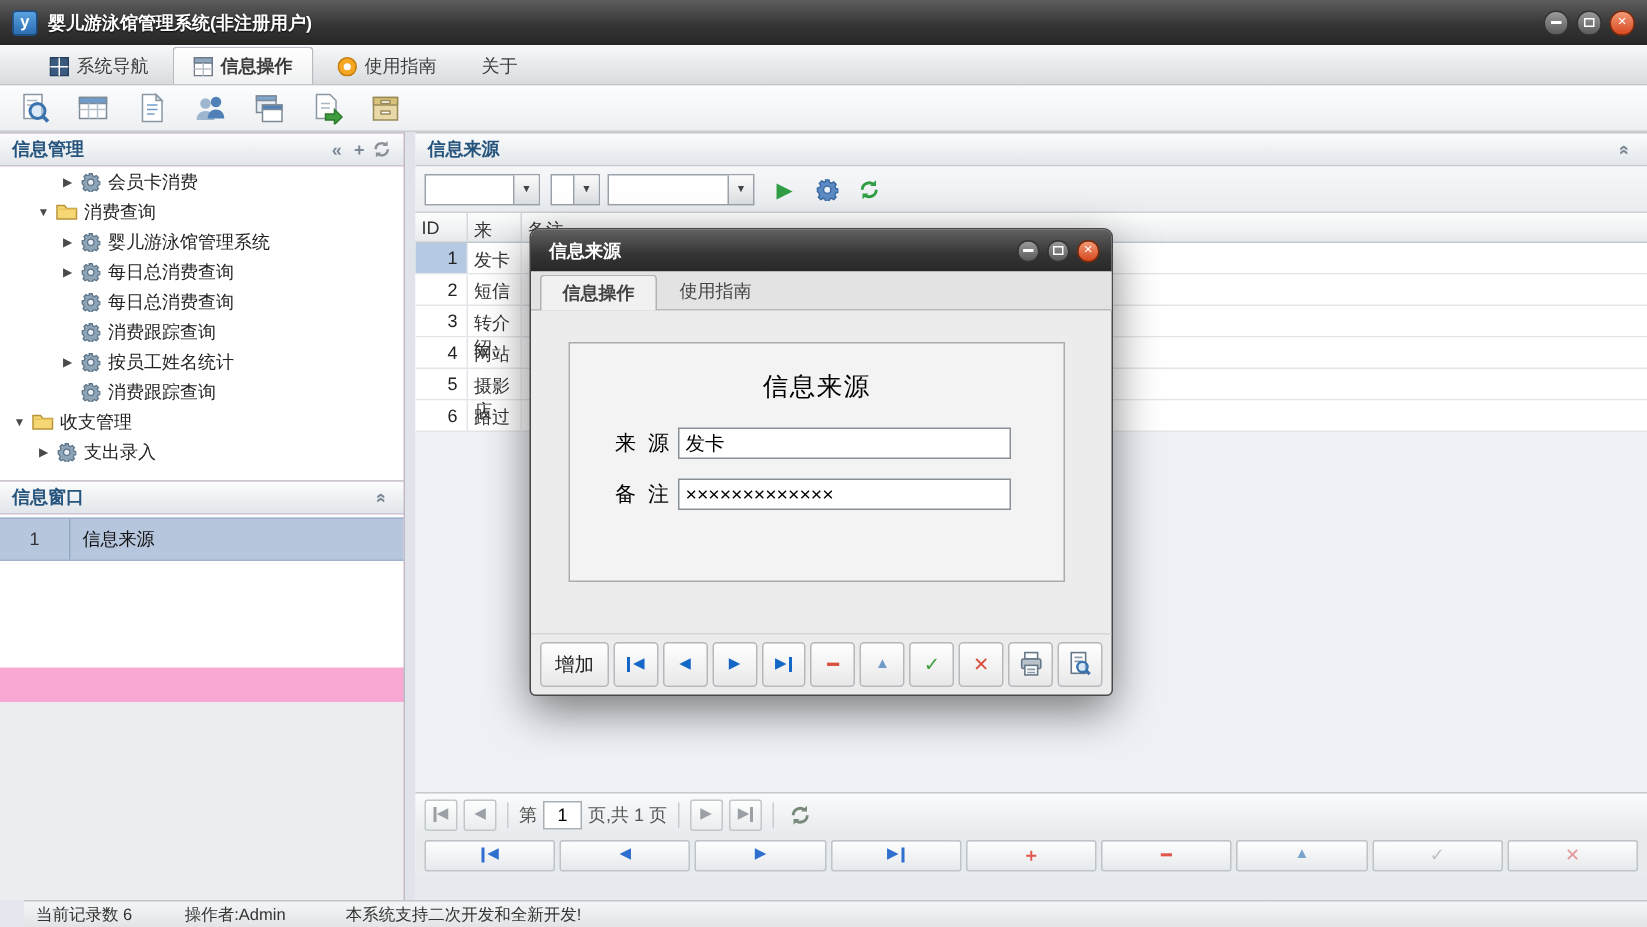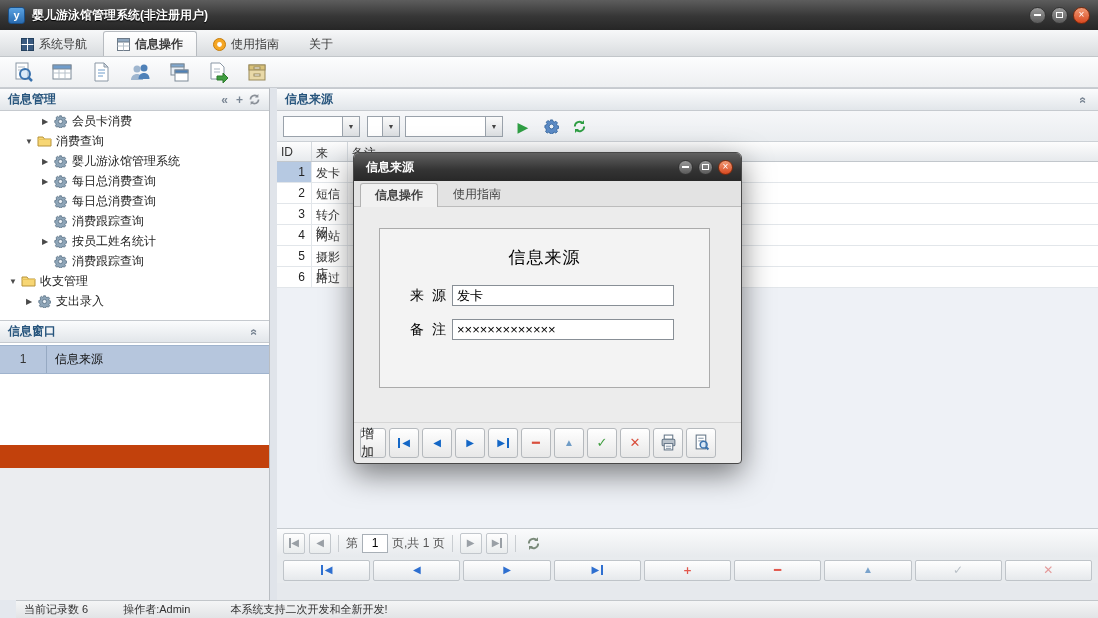--- a/index.html
+++ b/index.html
@@ -19,21 +19,21 @@
   .wbtn { width:17px; height:17px; border-radius:50%; display:flex; align-items:center; justify-content:center;
     color:#fff; font-size:10px; line-height:1; background:linear-gradient(#9a9a9a,#5a5a5a); border:1px solid #333; cursor:pointer; }
   .wbtn.close { background:linear-gradient(#f29b77,#d8481f); border-color:#7d2a0c; }
   .wbtn .minibar { width:7px; height:2px; background:#fff; display:block; }
   .wbtn .maxbox { width:7px; height:6px; border:1px solid #fff; display:block; }
   .wbtn.sm { width:15px; height:15px; }
 
   
   .tabbar { position:absolute; top:30px; left:0; width:100%; height:27px;
     background:linear-gradient(#f7f8f9,#d9dcdf); border-bottom:1px solid #c2c6ca;
-    display:flex; align-items:flex-end; padding-left:7px; }
+    display:flex; align-items:flex-end; padding-left:19px; }
   .tab { height:25px; display:inline-flex; align-items:center; gap:5px; padding:0 13px;
     margin-right:2px; border:1px solid transparent; border-bottom:none;
     border-radius:3px 3px 0 0; color:#3c3c3c; cursor:pointer; }
   .tab.active { background:linear-gradient(#ffffff,#f0f1f2); border-color:#b7bbc0; font-weight:bold; }
 
   
   .toolbar { position:absolute; top:57px; left:0; width:100%; height:31px;
     background:linear-gradient(#fcfdfe,#edeff1); border-bottom:1px solid #c9cdd2;
     display:flex; align-items:center; gap:13px; padding:0 10px; }
   .tbtn { width:26px; height:26px; display:flex; align-items:center; justify-content:center; cursor:pointer; border-radius:3px; }
@@ -41,21 +41,21 @@
   
   .phead { height:23px; background:linear-gradient(#fbfcfd,#e2e6ea);
     border-top:1px solid #c6cacf; border-bottom:1px solid #c6cacf;
     display:flex; align-items:center; padding:0 7px 0 8px; font-weight:bold; color:#26547c; }
   .phead .sp { flex:1; }
   .hicon { width:15px; height:15px; display:flex; align-items:center; justify-content:center;
     color:#7a8694; font-size:12px; cursor:pointer; font-weight:bold; }
   .chev-up { display:inline-block; transform:rotate(90deg); font-weight:bold; color:#7a8694; font-size:12px; }
 
   
-  .sidebar { position:absolute; left:0; top:88px; width:270px; height:512px; background:#c2410c; border-right:1px solid #b9bdc2; }
+  .sidebar { position:absolute; left:0; top:88px; width:270px; height:512px; background:#f9a8d4; border-right:1px solid #b9bdc2; }
   .sh1 { position:absolute; top:0; left:0; width:100%; }
   .tree { position:absolute; top:23px; left:0; width:100%; height:209px; background:#fff; overflow:hidden; }
   .sh2 { position:absolute; top:232px; left:0; width:100%; }
   .ilist { position:absolute; top:255px; left:0; width:100%; height:102px; background:#fff; }
   .sh3 { position:absolute; top:357px; left:0; width:100%; }
   .sbottom { position:absolute; top:380px; left:0; width:100%; height:132px; background:#ebedf0; }
 
   .ti { height:20px; display:flex; align-items:center; cursor:pointer; color:#222; }
   .ti .tw { width:14px; font-size:8px; color:#4a4a4a; text-align:center; flex:none; }
   .ti .ic { width:17px; height:14px; flex:none; margin-right:3px; display:flex; align-items:center; justify-content:center; }
@@ -135,21 +135,21 @@
     background:#f3f3f3; border:1px solid #ababab; }
   .dheading { text-align:center; margin-top:17px; font-size:17px; color:#000; letter-spacing:1px; }
   .drow { display:flex; align-items:center; margin:16px 0 0 30px; }
   .drow.second { margin-top:13px; }
   .dlabel { width:36px; display:flex; justify-content:space-between; font-size:14px; color:#000; margin-right:6px; }
   .dinput { width:222px; height:21px; border:1px solid #888f96; padding:0 4px; font-size:13px; font-family:inherit; background:#fff; }
   .dlg-toolbar { height:40px; display:flex; align-items:center; gap:3px; padding:0 6px; border-top:1px solid #d6d6d6; }
   .dbtn { width:30px; height:30px; border:1px solid #b5b9bd; border-radius:3px;
     background:linear-gradient(#ffffff,#e8e8e8); display:flex; align-items:center; justify-content:center;
     font-size:13px; cursor:pointer; gap:2px; }
-  .dbtn.add { width:26px; font-size:13px; color:#222; }
+  .dbtn.add { width:46px; font-size:13px; color:#222; }
   .dkblue { color:#1467c6; } .dgreen { color:#3f9e3f; font-weight:bold; } .dred { color:#d94f3d; font-weight:bold; }
 </style>
 </head>
 <body>
 
 <div id="app">
 
   <div class="titlebar">
     <span class="app-ico">y</span>
     <span class="t">婴儿游泳馆管理系统(非注册用户)</span>

